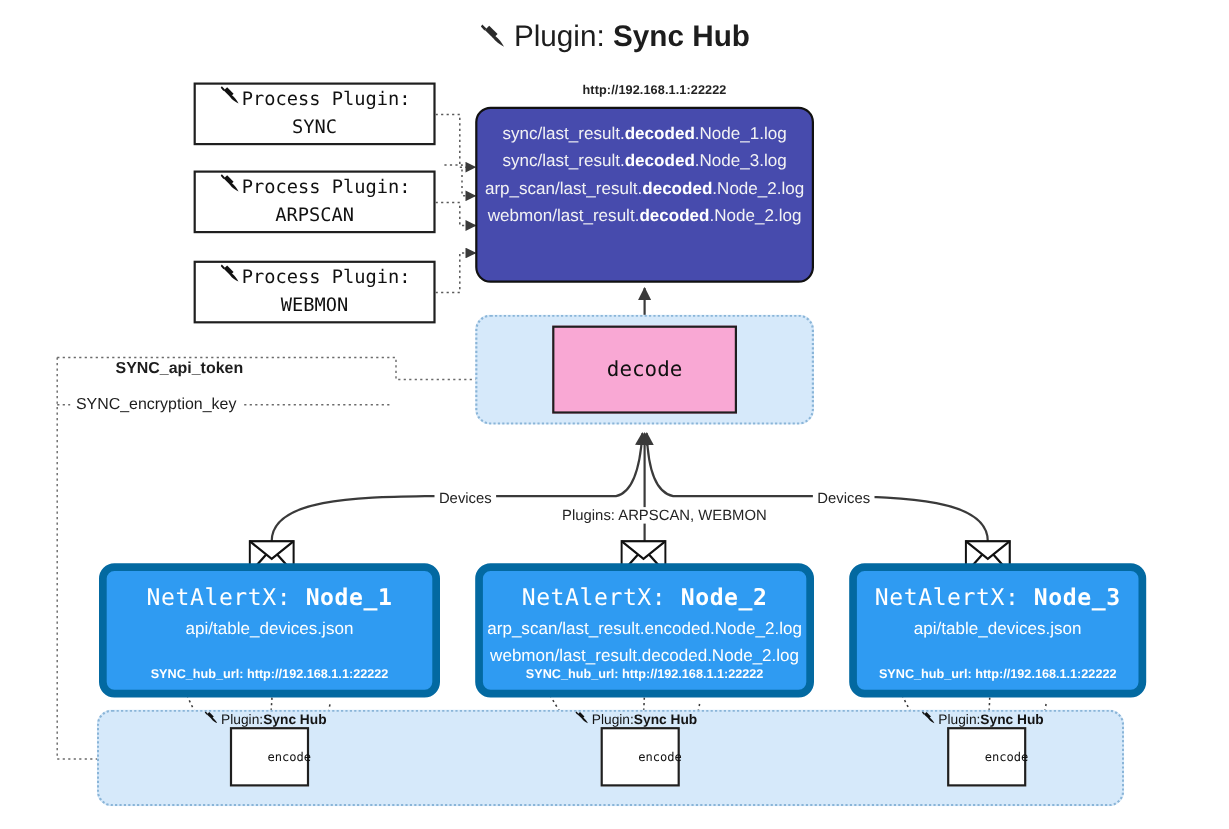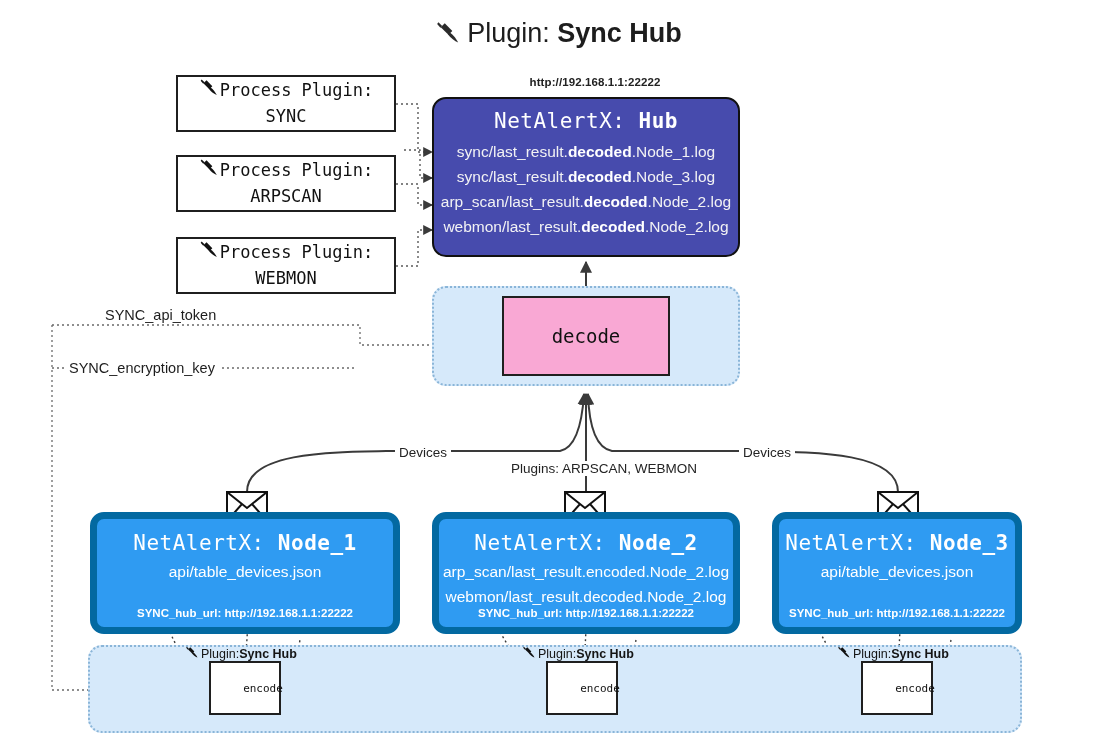--- a/index.html
+++ b/index.html
@@ -64,21 +64,21 @@
     left:502px;top:296px;width:168px;height:80px;
     background:#f9a8d4;border:2px solid #1f1f1f;
     display:flex;align-items:center;justify-content:center;
     font-family:"DejaVu Sans Mono","Liberation Mono",monospace;font-size:19px;color:#111;
   }
 
   
   .secretlabel{
     font-size:14.5px;color:#1d1d1d;background:#ffffff;padding:0 5px;white-space:nowrap;
   }
-  #sec-token{left:100px;top:307px;}
+  #sec-token{left:100px;top:327px;font-weight:bold;}
   #sec-key{left:64px;top:360px;}
 
   
   .node{
     background:#2f9bf2;border:7px solid #0369a1;border-radius:14px;
     color:#ffffff;padding-top:12px;
   }
   .node .node-title{
     text-align:center;font-family:"DejaVu Sans Mono","Liberation Mono",monospace;
     font-size:21px;letter-spacing:.5px;margin-bottom:4px;
@@ -86,21 +86,21 @@
   .node .node-title b{font-weight:700;}
   .node .nline{
     font-size:15.5px;line-height:1.62;color:#ffffff;white-space:nowrap;text-align:center;
   }
   .node .hub-url{
     position:absolute;left:0;bottom:8px;width:100%;text-align:center;
     font-size:11.5px;font-weight:700;color:#ffffff;white-space:nowrap;
   }
   #node1{left:90px;top:512px;width:310px;height:122px;}
   #node2{left:432px;top:512px;width:308px;height:122px;}
-  #node3{left:772px;top:512px;width:250px;height:122px;}
+  #node3{left:772px;top:512px;width:270px;height:122px;}
 
   
   .edgelabel{
     font-size:13.5px;color:#242424;background:#ffffff;padding:0 4px;white-space:nowrap;
   }
   #lbl-dev-left{left:395px;top:445px;}
   #lbl-dev-right{left:739px;top:445px;}
   #lbl-plugins{left:507px;top:461px;}
 
   
@@ -238,21 +238,20 @@
           </svg>
       </span>
       <span>Process Plugin:</span>
     </div>
     <div class="l2">WEBMON</div>
   </div>
 
   <div class="abs" id="huburl">http://192.168.1.1:22222</div>
 
   <div class="abs" id="hub">
-    <div class="hub-title"><span>NetAlertX: </span><b>Hub</b></div>
     <div class="logline"><span>sync/last_result.</span><b>decoded</b><span>.Node_1.log</span></div>
     <div class="logline"><span>sync/last_result.</span><b>decoded</b><span>.Node_3.log</span></div>
     <div class="logline"><span>arp_scan/last_result.</span><b>decoded</b><span>.Node_2.log</span></div>
     <div class="logline"><span>webmon/last_result.</span><b>decoded</b><span>.Node_2.log</span></div>
   </div>
 
   <div class="abs" id="decodeband"></div>
   <div class="abs" id="decodebox">decode</div>
 
   <div class="abs secretlabel" id="sec-token">SYNC_api_token</div>

